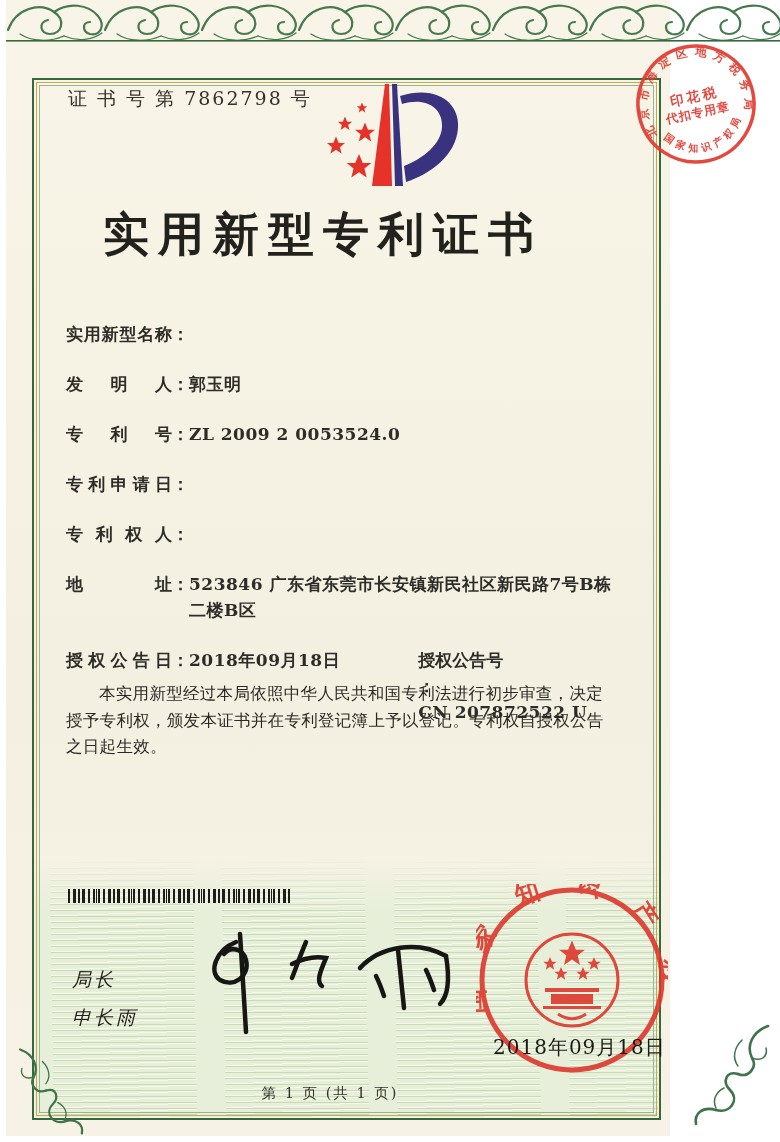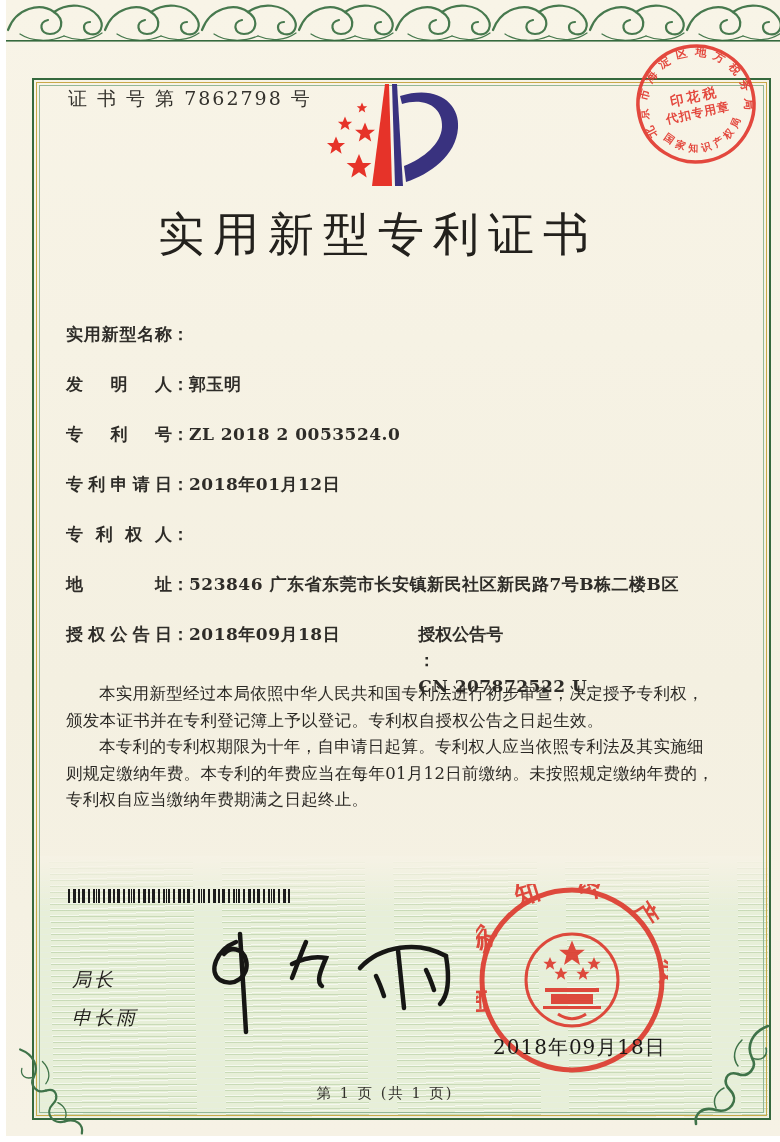--- a/index.html
+++ b/index.html
@@ -1,18 +1,18 @@
 <!DOCTYPE html>
 <html><head>
 <meta charset="utf-8">
 <style>
   html,body{margin:0;padding:0;}
   body{width:780px;height:1142px;background:#ffffff;overflow:hidden;
        font-family:"DejaVu Serif","Liberation Serif",serif;}
-  .page{position:absolute;left:6px;top:0;width:774px;height:1136px;
+  .page{position:absolute;left:6px;top:0;width:664px;height:1136px;
         background:linear-gradient(180deg,#f8f4e7 0%,#f4f0e1 60%,#f6f2e5 100%);}
 
   
   .orn-top{position:absolute;left:0;top:0;width:774px;height:44px;z-index:4;}
   .orn-corner{position:absolute;z-index:4;}
   .frame{position:absolute;top:78px;left:26px;right:9px;bottom:16px;
          border:2px solid #35693d;z-index:2;}
   .frame::before{content:"";position:absolute;inset:2px;border:1px solid #c9a848;}
   .frame::after{content:"";position:absolute;inset:5px;border:1px solid #93b796;}
 
@@ -23,21 +23,21 @@
            repeating-linear-gradient(180deg,rgba(120,165,100,.28) 0 1px,rgba(0,0,0,0) 1px 6px),
            #e7efd8;}
   .waves::before{content:"";position:absolute;left:0;right:0;top:0;height:55px;
          background:linear-gradient(180deg,#f6f2e5 0%,rgba(246,242,229,0) 100%);}
 
   
   .content{position:absolute;inset:0;z-index:5;color:#2e2c28;}
   .cert-no{position:absolute;left:62px;top:86px;font-size:19px;letter-spacing:2px;color:#33312c;}
   .logo{position:absolute;left:318px;top:82px;}
   .title{position:absolute;left:0;right:30px;top:204px;text-align:center;
-         font-size:46px;font-weight:400;letter-spacing:9px;color:#23211d;}
+         font-size:46px;font-weight:700;letter-spacing:9px;color:#23211d;}
 
   .fields{position:absolute;left:60px;right:58px;top:321px;font-size:17px;}
   .f-row{display:flex;line-height:26px;margin-bottom:24px;font-weight:bold;}
   .f-label{display:inline-block;width:106px;text-align:justify;text-align-last:justify;
            flex:none;color:#2e2c28;}
   .f-colon{flex:none;}
   .f-value{letter-spacing:.5px;}
   .grant-row{display:flex;}
   .grant-right{margin-left:78px;display:flex;flex-direction:column;}
 
@@ -138,26 +138,25 @@
           <span class="f-colon">：</span>
       </div>
       <div class="f-row">
         <span class="f-label">发明人</span>
           <span class="f-colon">：</span>
         <span class="f-value">郭玉明</span>
       </div>
       <div class="f-row">
         <span class="f-label">专利号</span>
           <span class="f-colon">：</span>
-        <span class="f-value">ZL 2018 2 0053524.0</span>
+        <span class="f-value">ZL 2009 2 0053524.0</span>
       </div>
       <div class="f-row">
         <span class="f-label">专利申请日</span>
           <span class="f-colon">：</span>
-        <span class="f-value">2018年01月12日</span>
       </div>
       <div class="f-row">
         <span class="f-label">专利权人</span>
           <span class="f-colon">：</span>
       </div>
       <div class="f-row">
         <span class="f-label">地址</span>
           <span class="f-colon">：</span>
         <span class="f-value">523846 广东省东莞市长安镇新民社区新民路7号B栋二楼B区</span>
       </div>
@@ -168,21 +167,20 @@
         <span class="grant-right">
           <span>授权公告号</span>
             <span>：</span>
           <span class="f-value">CN 207872522 U</span>
         </span>
       </div>
     </div>
 
     <div class="paras">
       <p>本实用新型经过本局依照中华人民共和国专利法进行初步审查，决定授予专利权，颁发本证书并在专利登记簿上予以登记。专利权自授权公告之日起生效。</p>
-      <p>本专利的专利权期限为十年，自申请日起算。专利权人应当依照专利法及其实施细则规定缴纳年费。本专利的年费应当在每年01月12日前缴纳。未按照规定缴纳年费的，专利权自应当缴纳年费期满之日起终止。</p>
     </div>
 
     <div class="barcode"></div>
 
     <div class="director">
       <div>局长</div>
       <div>申长雨</div>
     </div>
 
     <svg class="signature" width="280" height="118" viewBox="0 0 280 118">

